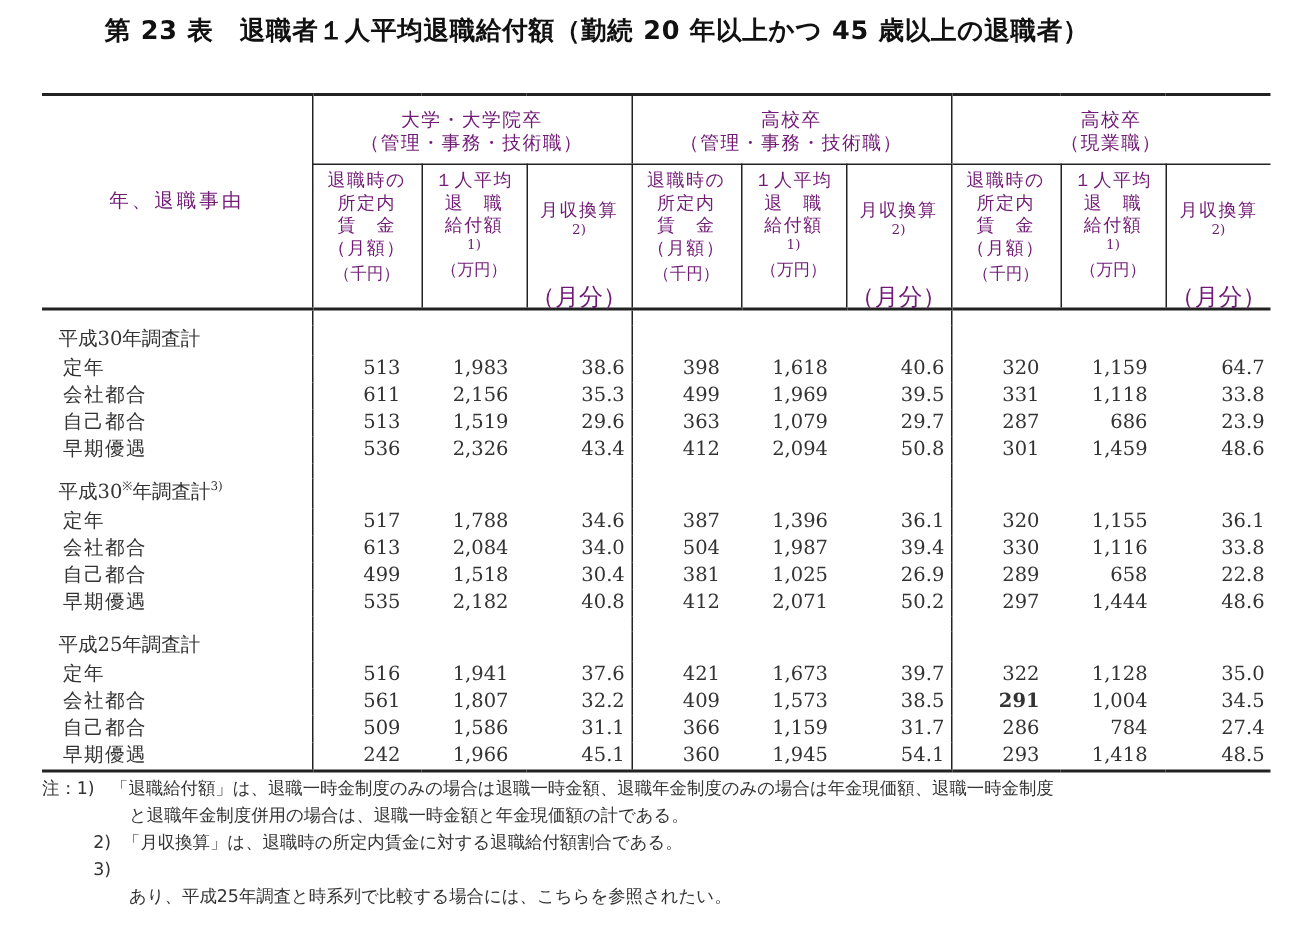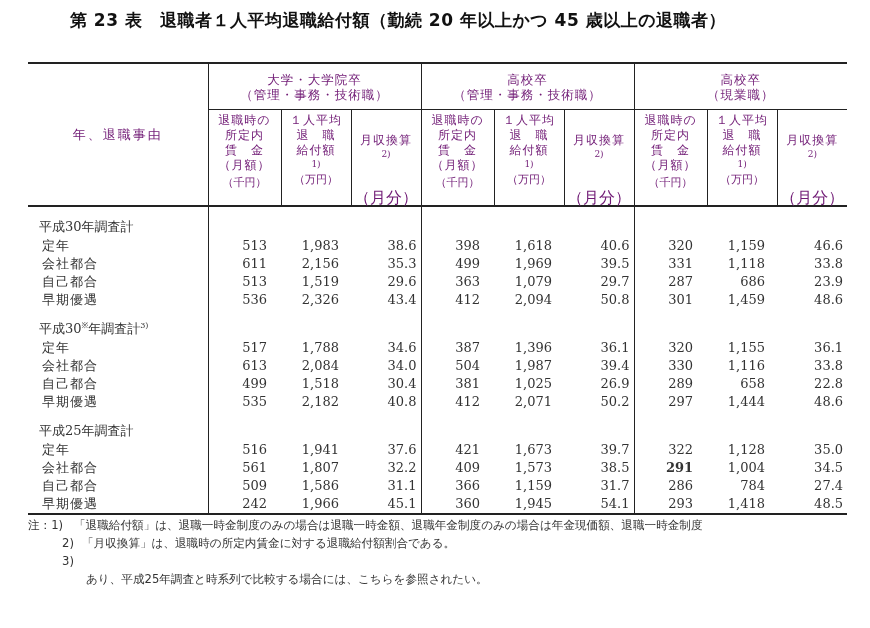--- a/index.html
+++ b/index.html
@@ -198,21 +198,21 @@
       <tr>
         <td class="label item">定年</td>
         <td class="num w g-start" style="padding-right: 14px;">513</td>
         <td class="num a" style="padding-right: 12px;">1,983</td>
         <td class="num r" style="padding-right: 4px;">38.6</td>
         <td class="num w g-start" style="padding-right: 14px;">398</td>
         <td class="num a" style="padding-right: 12px;">1,618</td>
         <td class="num r" style="padding-right: 4px;">40.6</td>
         <td class="num w g-start" style="padding-right: 14px;">320</td>
         <td class="num a" style="padding-right: 12px;">1,159</td>
-        <td class="num r" style="padding-right: 4px;">46.6</td>
+        <td class="num r" style="padding-right: 4px;">64.7</td>
       </tr>
       <tr>
         <td class="label item">会社都合</td>
         <td class="num w g-start" style="padding-right: 14px;">611</td>
         <td class="num a" style="padding-right: 12px;">2,156</td>
         <td class="num r" style="padding-right: 4px;">35.3</td>
         <td class="num w g-start" style="padding-right: 14px;">499</td>
         <td class="num a" style="padding-right: 12px;">1,969</td>
         <td class="num r" style="padding-right: 4px;">39.5</td>
         <td class="num w g-start" style="padding-right: 14px;">331</td>
@@ -364,20 +364,21 @@
         <td class="num r" style="padding-right: 4px;">48.5</td>
       </tr>
     </tbody>
 </table>
 
 <div class="notes">
   <div class="n first">
     <span class="lab">注：1)</span>
     <span>「退職給付額」は、退職一時金制度のみの場合は退職一時金額、退職年金制度のみの場合は年金現価額、退職一時金制度</span>
   </div>
+  <div class="cont">と退職年金制度併用の場合は、退職一時金額と年金現価額の計である。</div>
   <div class="n sub">
     <span class="lab">2)</span>
     <span style="padding-left:8px">「月収換算」は、退職時の所定内賃金に対する退職給付額割合である。</span>
   </div>
   <div class="n sub">
     <span class="lab">3)</span>
   </div>
   <div class="cont3">あり、平成25年調査と時系列で比較する場合には、こちらを参照されたい。</div>
 </div>
 

